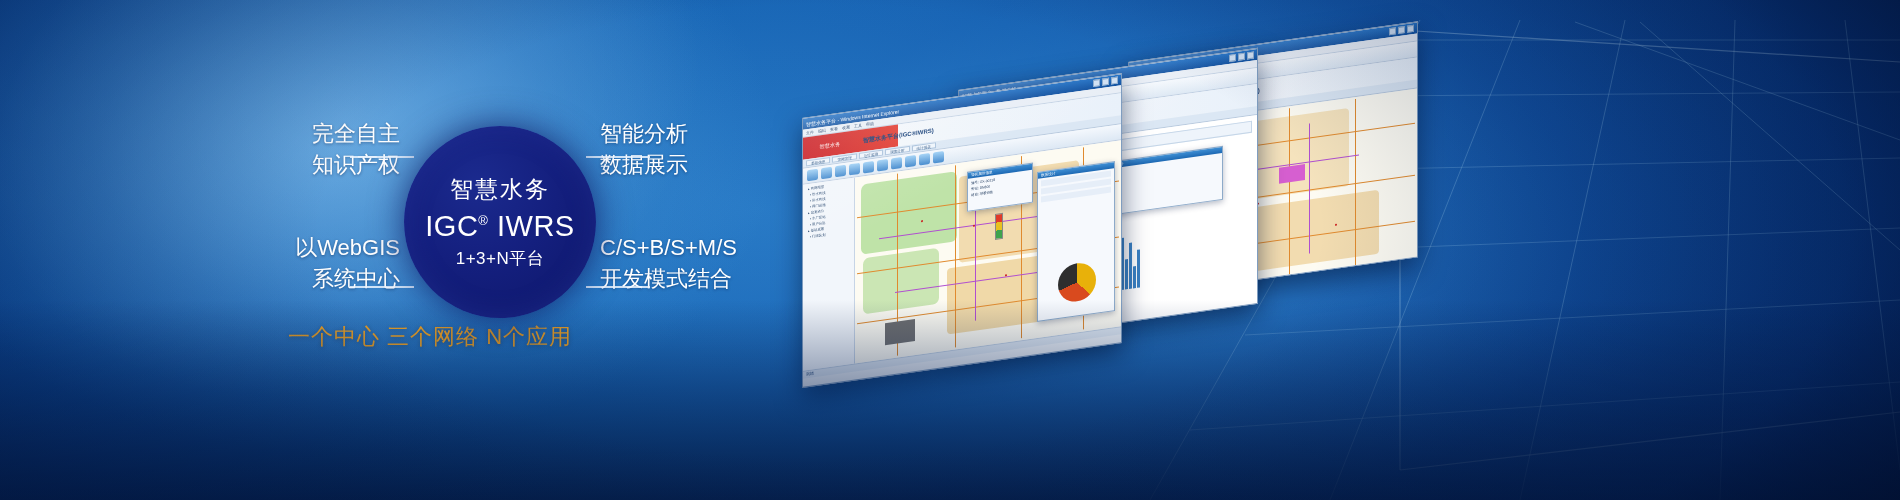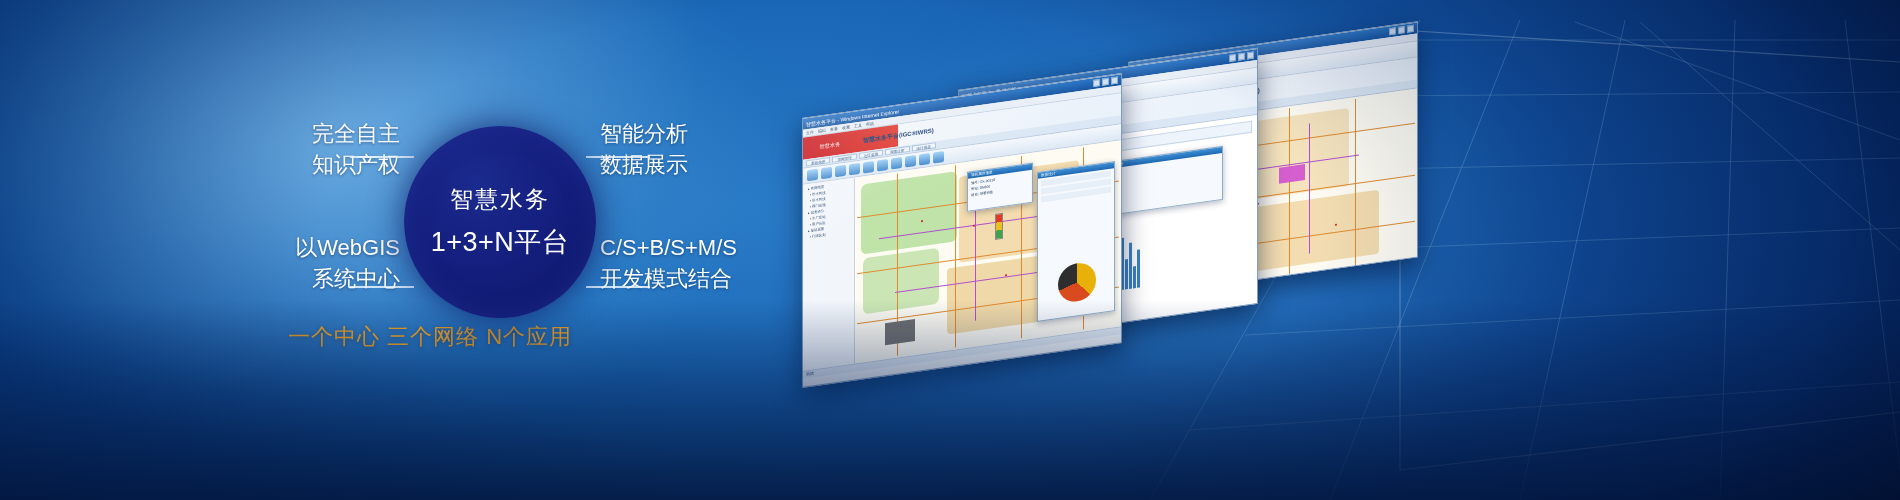--- a/index.html
+++ b/index.html
@@ -45,21 +45,21 @@
     position:absolute; left:404px; top:126px; width:192px; height:192px;
     border-radius:50%;
     background:radial-gradient(circle at 38% 30%, #1b2a8e 0%, #141f7e 45%, #0d1668 100%);
     box-shadow:0 0 34px rgba(8,18,90,.75), inset 0 0 26px rgba(60,80,190,.25);
     display:flex; flex-direction:column; align-items:center; justify-content:center;
     color:#fff; z-index:6;
   }
   .hub-title{ font-size:23px; letter-spacing:2px; font-weight:400; margin-bottom:5px; }
   .hub-brand{ font-size:29px; font-weight:400; letter-spacing:.5px; white-space:nowrap; }
   .hub-brand sup{ font-size:13px; vertical-align:super; }
-  .hub-sub{ font-size:27px; letter-spacing:.5px; margin-top:4px; }
+  .hub-sub{ font-size:17px; letter-spacing:.5px; margin-top:4px; }
 
   .label{
     position:absolute; color:#ffffff; font-size:22px; line-height:31px;
     text-shadow:0 1px 3px rgba(0,20,60,.45); white-space:nowrap;
   }
   .label.r{ text-align:left; }
   .label.l{ text-align:right; }
   .lbl-tl{ left:180px;  top:118px; width:220px; }
   .lbl-bl{ left:180px;  top:232px; width:220px; }
   .lbl-tr{ left:600px;  top:118px; }
@@ -407,20 +407,23 @@
       <div>数据展示</div>
     </div>
 
     <div class="label r lbl-br">
       <div>C/S+B/S+M/S</div>
       <div>开发模式结合</div>
     </div>
 
     <div class="hub">
       <div class="hub-title">智慧水务</div>
+      <div class="hub-brand">
+        <span>IGC</span><sup>®</sup>&nbsp;<span>IWRS</span>
+      </div>
       <div class="hub-sub">1+3+N平台</div>
     </div>
 
     <div class="tagline">一个中心  三个网络  N个应用</div>
   </div>
 
   <div class="floor"></div>
   <div class="vig"></div>
 </div>
 

